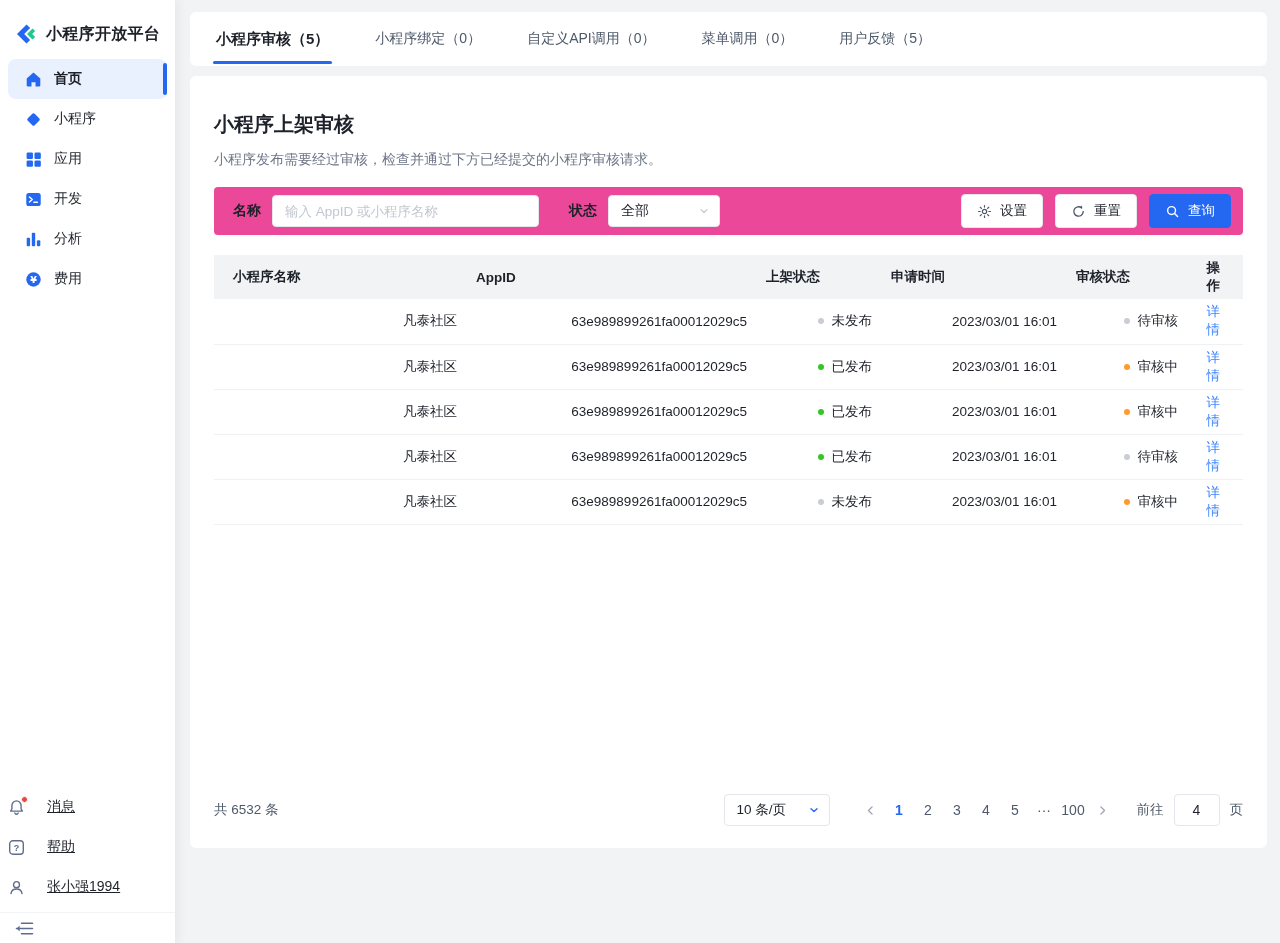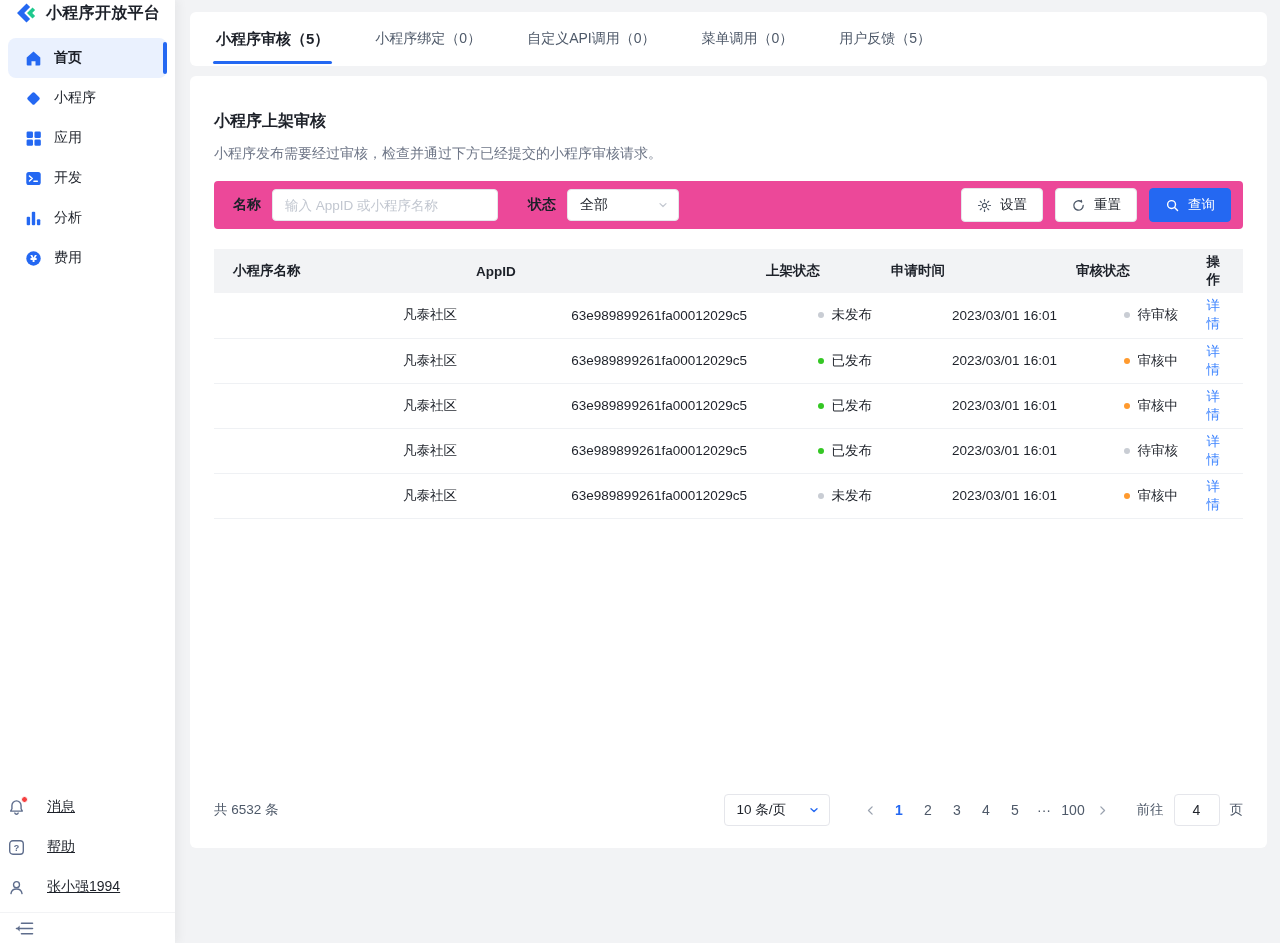--- a/index.html
+++ b/index.html
@@ -9,21 +9,21 @@
     font-family:"Liberation Sans","DejaVu Sans",sans-serif;
     color:#1d2129;
   }
   .app{ display:flex; width:1280px; height:943px; }
 
   
   .sidebar{
     position:relative; width:175px; min-width:175px; height:100%;
     background:#fff; box-shadow:3px 0 10px rgba(29,33,41,.06); z-index:2;
   }
-  .logo{ display:flex; align-items:center; gap:8px; padding:0 0 8px 12px; }
+  .logo{ display:flex; align-items:center; gap:8px; padding:21px 0 8px 12px; }
   .logo-text{ font-size:16px; font-weight:bold; color:#1d2129; letter-spacing:.3px; }
   .nav{ padding:4px 8px 0; }
   .nav-item{
     position:relative; display:flex; align-items:center; gap:12px;
     height:40px; padding:0 0 0 17px; border-radius:8px;
     font-size:14px; color:#1d2129; cursor:pointer;
   }
   .nav-item .nicon{ width:17px; height:17px; display:flex; align-items:center; }
   .nav-item.active{ background:#eaf1fe; font-weight:bold; }
   .nav-item.active::after{
@@ -58,31 +58,31 @@
 
   .tabsbar{ height:54px; display:flex; align-items:center; padding:0 26px; margin-bottom:10px; gap:46px; }
   .tab{ position:relative; height:100%; display:flex; align-items:center; font-size:14px; color:#4e5969; cursor:pointer; }
   .tab.active{ color:#1d2129; font-weight:bold; font-size:15px; }
   .tab.active::after{
     content:""; position:absolute; left:-3px; right:-3px; bottom:2px; height:3px;
     border-radius:2px; background:#2468f2;
   }
 
   .content{ position:relative; height:772px; padding:24px; }
-  .section-title{ margin:11px 0 1px; font-size:16px; font-weight:bold; color:#1d2129; }
+  .section-title{ margin:11px 0 1px; font-size:20px; font-weight:bold; color:#1d2129; }
   .section-desc{ margin:13px 0 0; font-size:14px; color:#6e7687; }
 
   .filter-bar{
     margin-top:18px; height:48px; background:#ec4899; border-radius:4px;
     display:flex; align-items:center; padding:0 12px;
   }
   .flabel{ font-size:14px; color:#1d2129; font-weight:bold; margin:0 11px 0 7px; }
   .flabel.second{ margin-left:30px; }
   .name-input{
-    width:226px; height:32px; border:1px solid #e5e6eb; border-radius:4px;
+    width:267px; height:32px; border:1px solid #e5e6eb; border-radius:4px;
     background:#fff; padding:0 12px; font-size:13.5px; color:#1d2129; outline:none;
     font-family:inherit;
   }
   .name-input::placeholder{ color:#c2c7d0; }
   .selectbox{
     height:32px; background:#fff; border:1px solid #e5e6eb; border-radius:4px;
     display:flex; align-items:center; justify-content:space-between;
     padding:0 9px 0 12px; font-size:14px; color:#1d2129; cursor:pointer;
   }
   .status-select{ width:112px; }

